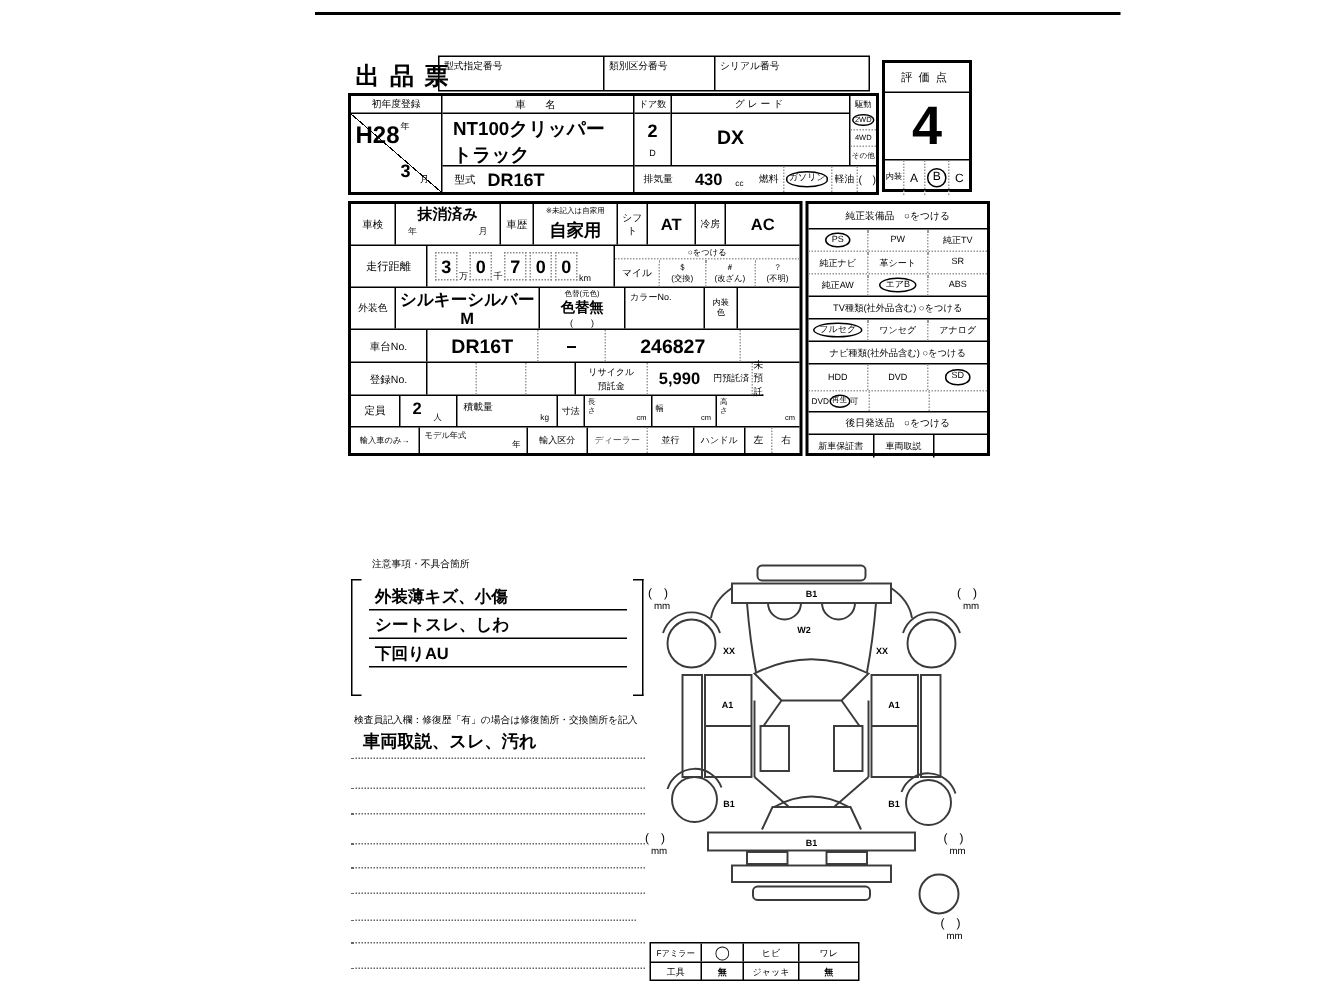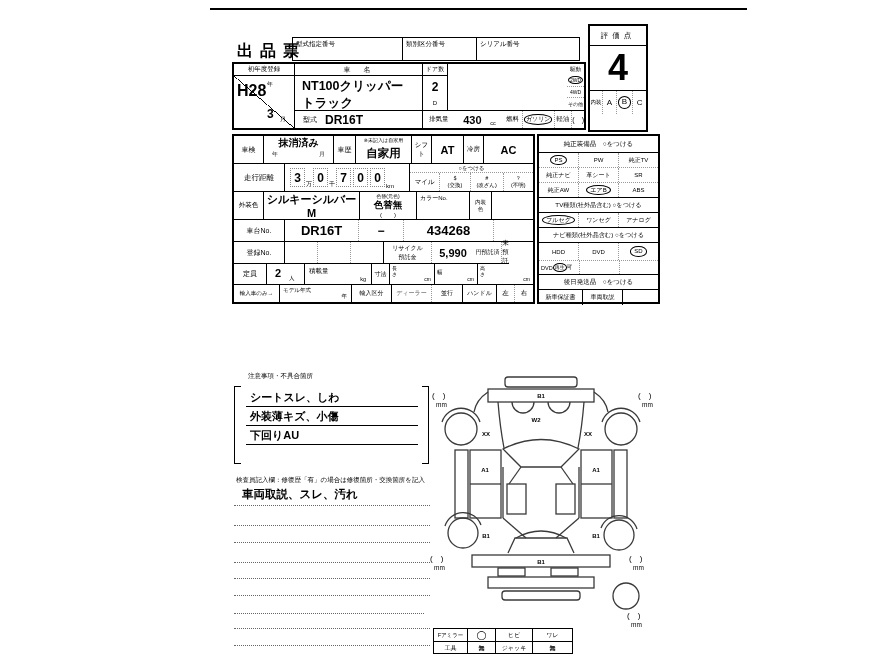--- a/index.html
+++ b/index.html
@@ -33,21 +33,21 @@
   <div class="a" style="left:210px;top:8px;width:537px;height:2px;background:#000"></div>
 
   <div class="a bold" style="left:237px;top:41px;font-size:16px;letter-spacing:7px">出品票</div>
 
   <div class="a b1" style="left:292px;top:37px;width:288px;height:24px;display:flex">
     <div class="brd" style="width:110px;font-size:6.5px;padding:2px 3px">型式指定番号</div>
     <div class="brd" style="width:74px;font-size:6.5px;padding:2px 3px">類別区分番号</div>
     <div style="flex:1;font-size:6.5px;padding:2px 3px">シリアル番号</div>
   </div>
 
-  <div class="a bx" style="left:588px;top:24px;width:60px;height:108px">
+  <div class="a bx" style="left:588px;top:40px;width:60px;height:88px">
     <div class="ctr bb" style="height:20px;font-size:7.5px;letter-spacing:4px">評価点</div>
     <div class="ctr bold" style="height:44px;font-size:36px">4</div>
     <div style="height:24px;border-top:1px solid #000;display:flex">
       <div class="ctr brdot wrap" style="width:13px;font-size:5.5px">内装</div>
       <div class="ctr brdot" style="flex:1;font-size:8px">A</div>
       <div class="ctr brdot" style="flex:1.2;font-size:8px">
           <span class="circ" style="font-size:8px">B</span>
         </div>
       <div class="ctr" style="flex:1;font-size:8px">C</div>
     </div>
@@ -76,20 +76,24 @@
         <div class="bold" style="font-size:12px;padding-top:2px">DR16T</div>
       </div>
     </div>
 
     <div class="a brd" style="left:189px;top:0;width:25px;height:46px">
       <div class="ctr bb" style="height:12px;font-size:6px">ドア数</div>
       <div class="ctr bold" style="height:22px;font-size:12px">2</div>
       <div class="ctr" style="height:10px;font-size:6px">D</div>
     </div>
 
+    <div class="a brd" style="left:214px;top:0;width:119px;height:46px">
+      <div class="ctr bb" style="height:12px;font-size:6.5px;letter-spacing:2px">グレード</div>
+      <div class="bold" style="font-size:13px;padding:8px 0 0 30px">DX</div>
+    </div>
 
     <div class="a" style="left:333px;top:0;width:17px;height:46px">
       <div class="ctr" style="height:10px;font-size:5.5px">駆動</div>
       <div class="ctr bbdot" style="height:13px">
           <span class="circ" style="font-size:5px;padding:0 1px">2WD</span>
         </div>
       <div class="ctr bbdot" style="height:11px;font-size:5px">4WD</div>
       <div class="ctr" style="height:11px;font-size:5px">その他</div>
     </div>
 
@@ -170,21 +174,21 @@
       </div>
       <div class="brd" style="width:53px;font-size:6px;padding:2px 3px">カラーNo.</div>
       <div class="ctr brd wrap" style="width:22px;font-size:5.5px;padding:0 4px">内装色</div>
       <div style="flex:1"></div>
     </div>
 
     <div class="a bb" style="left:0;top:84px;width:299px;height:22px;display:flex">
       <div class="ctr brd" style="width:51px;font-size:7px">車台No.</div>
       <div class="ctr brdot bold" style="width:74px;font-size:13px">DR16T</div>
       <div class="ctr brdot bold" style="width:45px;font-size:12px">−</div>
-      <div class="ctr brdot bold" style="width:90px;font-size:13px">434268</div>
+      <div class="ctr brdot bold" style="width:90px;font-size:13px">246827</div>
       <div style="flex:1"></div>
     </div>
 
     <div class="a bb" style="left:0;top:106px;width:275px;height:22px;display:flex">
       <div class="ctr brd" style="width:51px;font-size:7px">登録No.</div>
       <div class="brdot" style="width:33px"></div>
       <div class="brdot" style="width:33px"></div>
       <div class="brd" style="width:33px"></div>
       <div class="col brdot" style="width:48px">
         <span style="font-size:6px">リサイクル</span>
@@ -288,22 +292,22 @@
       <div style="flex:0.9"></div>
     </div>
   </div>
 
 
   <div class="a" style="left:232px;top:372px;width:200px;height:290px">
     <div style="font-size:6.5px;padding-left:16px">注意事項・不具合箇所</div>
     <div class="a" style="left:2px;top:14px;width:7px;height:78px;border:1.5px solid #000;border-right:none"></div>
     <div class="a" style="left:190px;top:14px;width:7px;height:78px;border:1.5px solid #000;border-left:none"></div>
     <div class="a" style="left:14px;top:16px;width:172px">
+      <div class="bold bb" style="font-size:11px;height:19px;padding:2px 0 0 4px">外装薄キズ、小傷</div>
       <div class="bold bb" style="font-size:11px;height:19px;padding:2px 0 0 4px">シートスレ、しわ</div>
-      <div class="bold bb" style="font-size:11px;height:19px;padding:2px 0 0 4px">外装薄キズ、小傷</div>
       <div class="bold bb" style="font-size:11px;height:19px;padding:2px 0 0 4px">下回りAU</div>
     </div>
     <div class="a" style="left:4px;top:104px;font-size:6.5px">検査員記入欄：修復歴「有」の場合は修復箇所・交換箇所を記入</div>
     <div class="a bold" style="left:10px;top:115px;font-size:11.5px">車両取説、スレ、汚れ</div>
     <div class="a dl" style="left:2px;top:133px;width:196px"></div>
     <div class="a dl" style="left:2px;top:153px;width:196px"></div>
     <div class="a dl" style="left:2px;top:170px;width:196px"></div>
     <div class="a dl" style="left:2px;top:190px;width:196px"></div>
     <div class="a dl" style="left:2px;top:206px;width:196px"></div>
     <div class="a dl" style="left:2px;top:223px;width:196px"></div>

